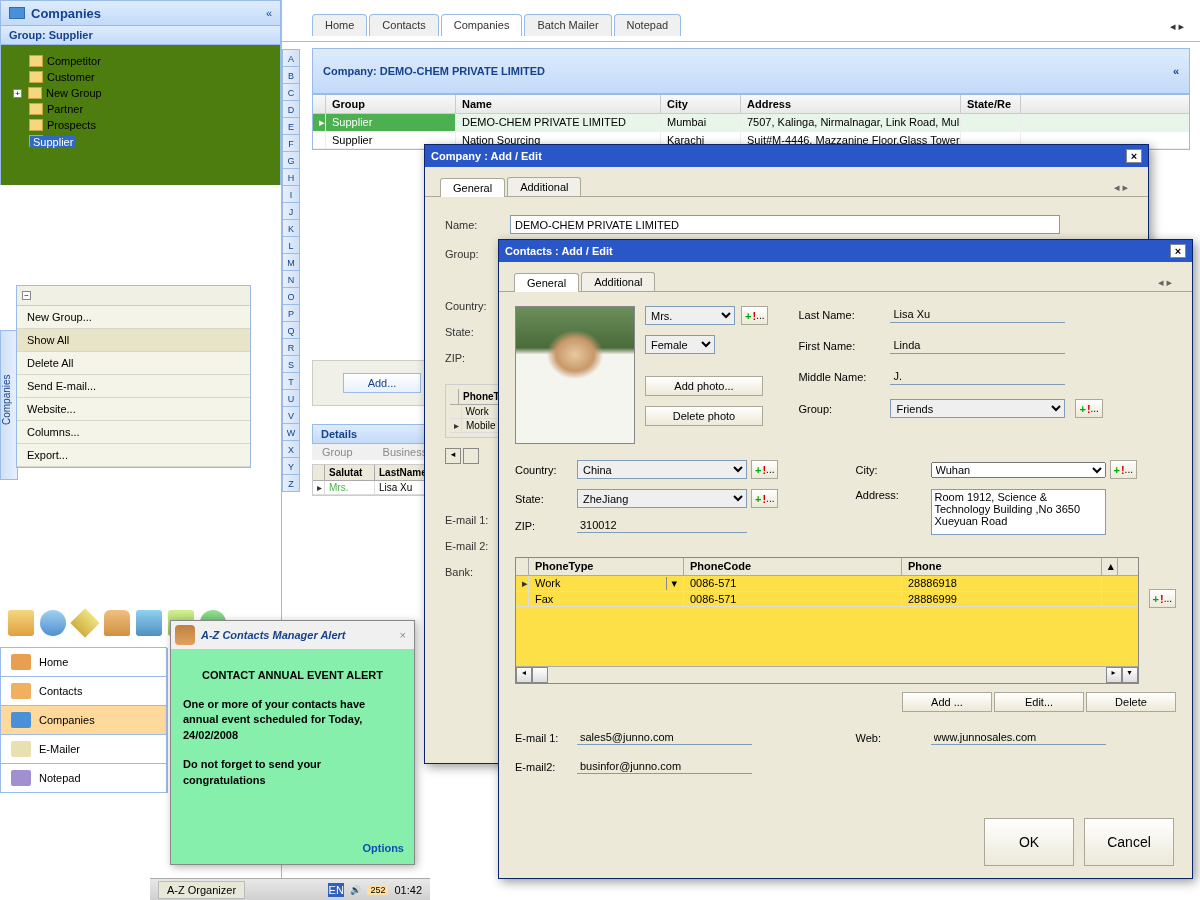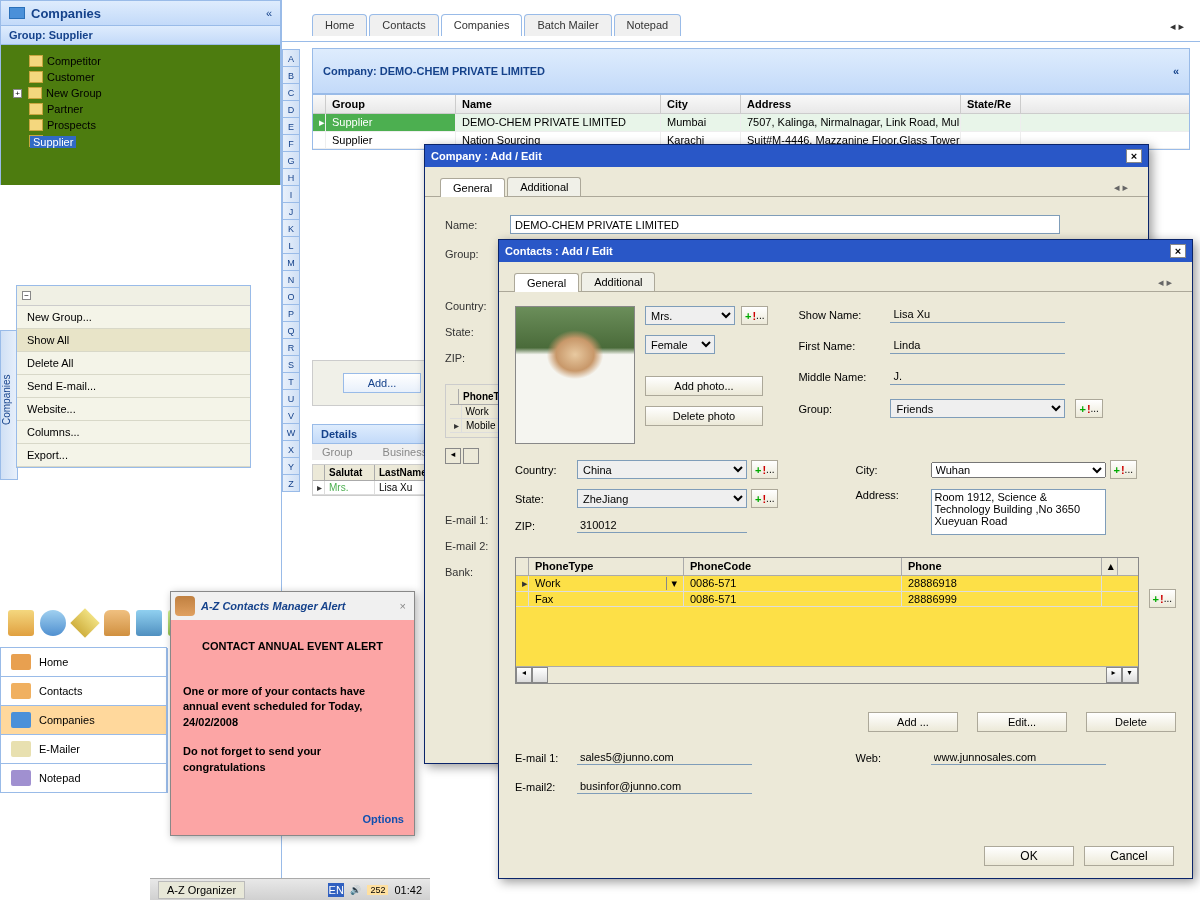--- a/index.html
+++ b/index.html
@@ -30,27 +30,27 @@
 .nav-section { position: absolute; left: 0; top: 648px; width: 168px; background: #fff; border-right: 1px solid #99bbe8; }
 .nav-item { display: flex; align-items: center; padding: 6px 10px; border: 1px solid #99bbe8; margin-top: -1px; cursor: pointer; background: #fff; }
 .nav-item.active { background: #ffd89c; }
 .nav-item .nicon { width: 20px; height: 16px; margin-right: 8px; background: #7aa5d6; border-radius: 2px; }
 .nav-item .nicon.home { background: #e8a050; }
 .nav-item .nicon.contacts { background: #f0b060; }
 .nav-item .nicon.emailer { background: #e8e0b0; }
 .nav-item .nicon.notepad { background: #a090d0; }
 
 
-.alert-popup { position: absolute; left: 170px; top: 591px; width: 245px; height: 245px; background: #fca5a5; border: 1px solid #888; box-shadow: 2px 2px 8px rgba(0,0,0,0.3); }
+.alert-popup { position: absolute; left: 170px; top: 620px; width: 245px; height: 245px; background: #86efac; border: 1px solid #888; box-shadow: 2px 2px 8px rgba(0,0,0,0.3); }
 .alert-header { display: flex; align-items: center; padding: 4px; background: #f0f0f0; }
 .alert-header .aicon { width: 20px; height: 20px; background: linear-gradient(#c08040, #e0a060); border-radius: 4px; margin-right: 6px; flex-shrink: 0;}
 .alert-header .atitle { flex: 1; color: #15428b; font-weight: bold; font-style: italic; }
 .alert-header .aclose { cursor: pointer; color: #888; padding: 0 4px;}
 .alert-body { padding: 20px 12px; }
-.alert-body .ahead { font-weight: bold; text-align: center; margin-bottom: 32px; }
+.alert-body .ahead { font-weight: bold; text-align: center; margin-bottom: 16px; }
 .alert-body p { margin-bottom: 14px; line-height: 1.4; font-weight: bold; }
 .alert-footer { text-align: right; padding: 6px 10px; color: #1050b0; font-weight: bold; cursor: pointer; position: absolute; bottom: 4px; right: 0;}
 
 
 .taskbar { position: absolute; left: 150px; top: 878px; height: 22px; width: 280px; background: linear-gradient(#e8e8e8, #d0d0d0); border-top: 1px solid #aaa; display: flex; align-items: center; padding: 0 8px; gap: 6px; font-size: 10px; }
 .taskbar .tbtext { background: #e8e8d8; padding: 2px 8px; border: 1px solid #bbb; }
 .taskbar .tbicon { width: 16px; height: 14px; background: #4080c0; }
 
 
 .main-area { position: absolute; left: 282px; top: 0; right: 0; bottom: 0; }
@@ -129,31 +129,31 @@
 .phone-table { margin-top: 8px; border: 1px solid #888; background: #fde047; position: relative;}
 .phone-table .pt-head { display: flex; background: #ece9d8; border-bottom: 1px solid #aaa;}
 .phone-table .pt-head .pth { padding: 2px 6px; border-right: 1px solid #aaa; font-weight: bold; font-size: 11px;}
 .phone-table .pt-row { display: flex; border-bottom: 1px solid #ddd;}
 .phone-table .pt-row .ptc { padding: 1px 6px; border-right: 1px solid #ddd; font-size: 11px;}
 .ptw1{width:155px;} .ptw2{width:218px;} .ptw3{width:200px;}
 .pt-scroll { height: 90px; overflow: hidden;}
 .pt-hscroll { display: flex; border-top: 1px solid #aaa; background: #ece9d8; height: 17px;}
 .pt-hscroll .sbbtn { width: 16px; background: linear-gradient(#fff,#ddd); border: 1px solid #888; text-align: center; font-size: 8px;}
 
-.phone-btns { display: flex; gap: 19px; justify-content: flex-end; margin-top: 24px;}
+.phone-btns { display: flex; gap: 2px; justify-content: flex-end; margin-top: 4px;}
 .phone-btns .pbtn { padding: 3px 24px; border: 1px solid #aca899; background: linear-gradient(#fff,#ece9d8); cursor: pointer; font-size: 11px; min-width: 90px;}
 
 .email-section { margin-top: 14px; display: flex; gap: 20px;}
 .email-col { flex: 1;}
 .er-row { display: flex; align-items: center; margin-bottom: 8px;}
 .er-row .erlabel { width: 62px;}
 .er-row .erinput { width: 175px; padding: 1px 3px; border: none; border-bottom: 1px solid #7f9db9; background: transparent; font-size: 11px;}
 
 .dialog-footer { position: absolute; bottom: 12px; right: 18px; display: flex; gap: 10px;}
-.dialog-footer .fbtn { padding: 2px 0; width: 90px; border: 1px solid #aca899; background: linear-gradient(#fff,#ece9d8); cursor: pointer; font-size: 12px;}
+.dialog-footer .fbtn { padding: 15px 0; width: 90px; border: 1px solid #aca899; background: linear-gradient(#fff,#ece9d8); cursor: pointer; font-size: 14px;}
 
 .row-marker { width: 12px; text-align: center; color: #333;}
 .mini-grid-row { display: flex; border-bottom: 1px solid #ddd;}
 .mini-grid-row .mgc { padding: 1px 4px; border-right: 1px solid #ddd; font-size: 10px;}
 .mgh { display: flex; background: #ece9d8; border-bottom: 1px solid #aaa;}
 .mgh .mghc { padding: 2px 4px; border-right: 1px solid #aaa; font-weight: bold; font-size: 10px;}
 
 </style>
 </head>
 <body>
@@ -438,21 +438,21 @@
         <div style="display:flex;align-items:center;gap:2px;">
           <select class="small-select"><option>Mrs.</option></select>
           <span class="icon-btn"><span class="plus">+</span><span class="bang">!</span> ...</span>
         </div>
         <select class="small-select" style="width:70px;margin-top:6px;"><option>Female</option></select>
         <button class="wide-btn" style="margin-top:18px;">Add photo...</button>
         <button class="wide-btn" style="margin-top:6px;">Delete photo</button>
       </div>
       <div class="name-fields" style="margin-left:20px;">
         <div class="nf-row">
-            <span class="nflabel">Show Name:</span>
+            <span class="nflabel">Last Name:</span>
             <input class="nfinput" value="Lisa Xu" style="">
           </div>
         <div class="nf-row" style="margin-top:14px;">
             <span class="nflabel">First Name:</span>
             <input class="nfinput" value="Linda" style="">
           </div>
         <div class="nf-row" style="margin-top:14px;">
             <span class="nflabel">Middle Name:</span>
             <input class="nfinput" value="J." style="">
           </div>

